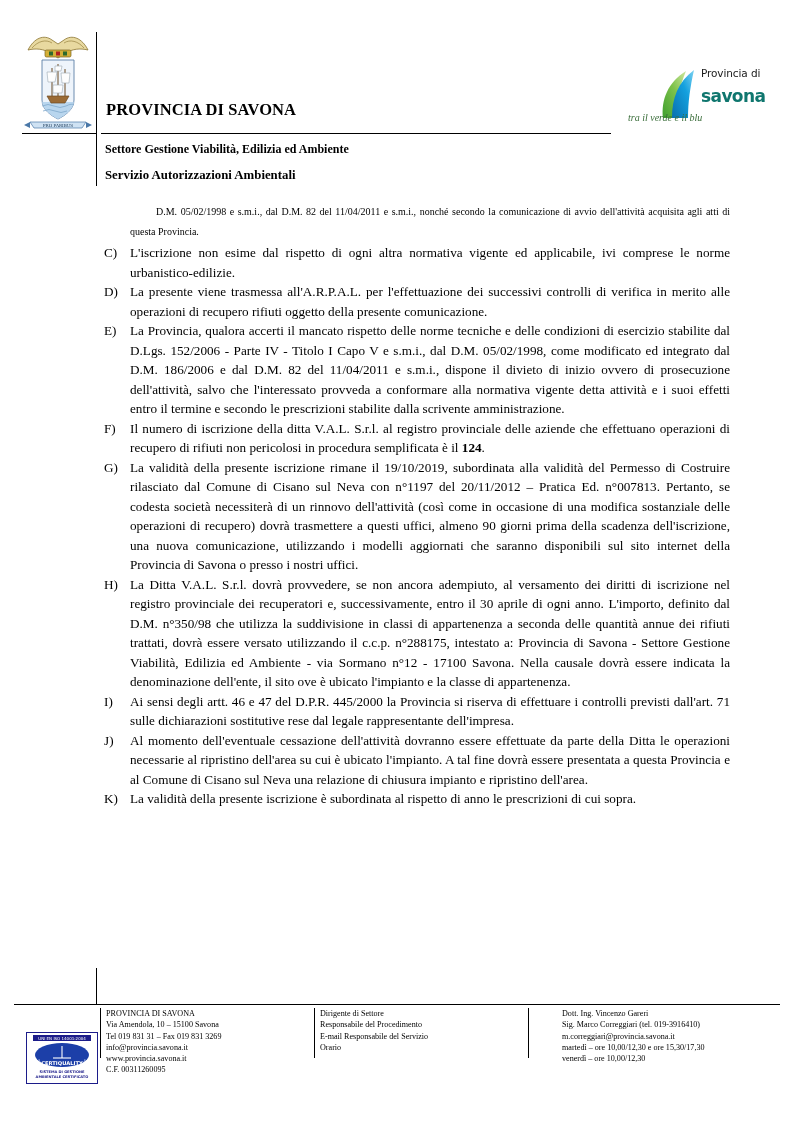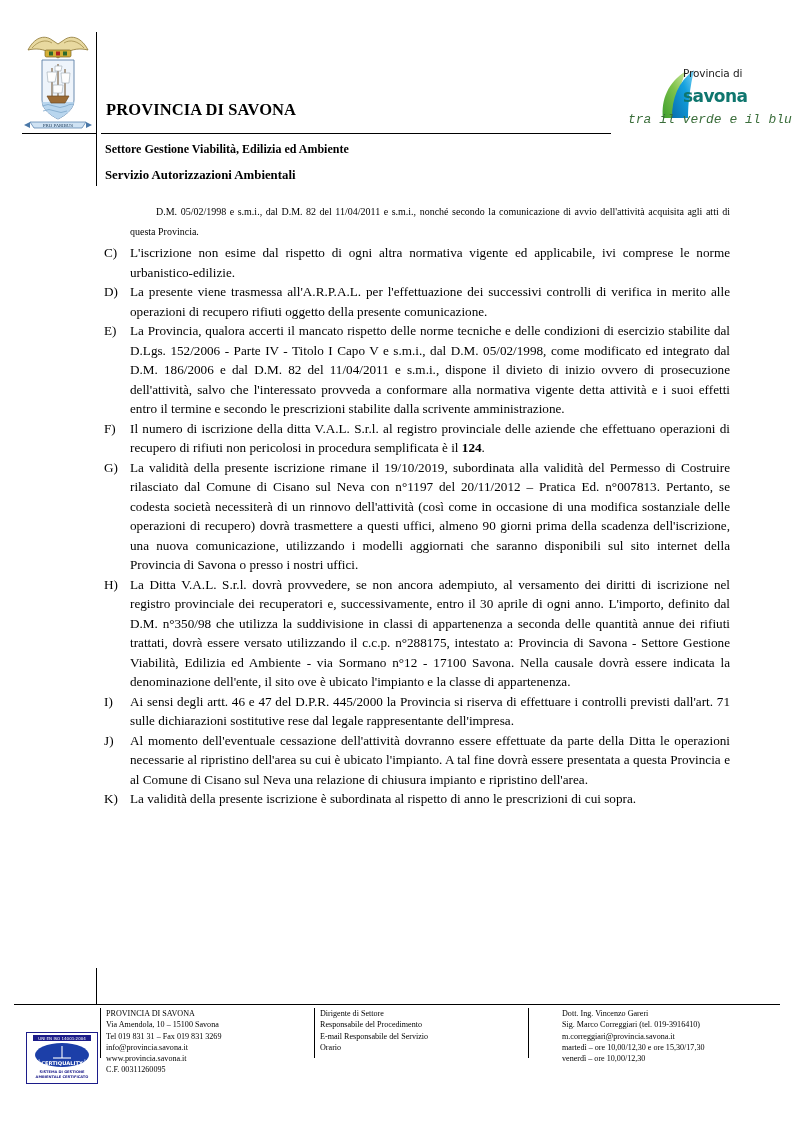--- a/index.html
+++ b/index.html
@@ -104,21 +104,21 @@
   }
   .prov-logo .swoosh {
     position: absolute;
     left: 0;
     top: 0;
     width: 40px;
     height: 56px;
   }
   .prov-logo .logo-text {
     position: absolute;
-    left: 23px;
+    left: 41px;
     top: 0px;
     line-height: 1;
   }
   .prov-logo .lt-small {
     font-family: "DejaVu Sans", sans-serif;
     font-size: 10.5px;
     color: #1a1a1a;
     display: block;
     letter-spacing: -0.1px;
   }
@@ -128,23 +128,23 @@
     font-weight: bold;
     color: #0f766e;
     display: block;
     letter-spacing: -0.6px;
     margin-top: 9px;
   }
   .prov-logo .lt-tag {
     position: absolute;
     left: -32px;
     top: 44px;
-    font-family: Liberation Mono, monospace;
+    font-family: Liberation Serif, serif;
     font-style: italic;
-    font-size: 13px;
+    font-size: 10px;
     color: #3b6e3b;
     white-space: nowrap;
   }
 
   
   .content {
     position: absolute;
     left: 104px;
     top: 202px;
     width: 626px;

